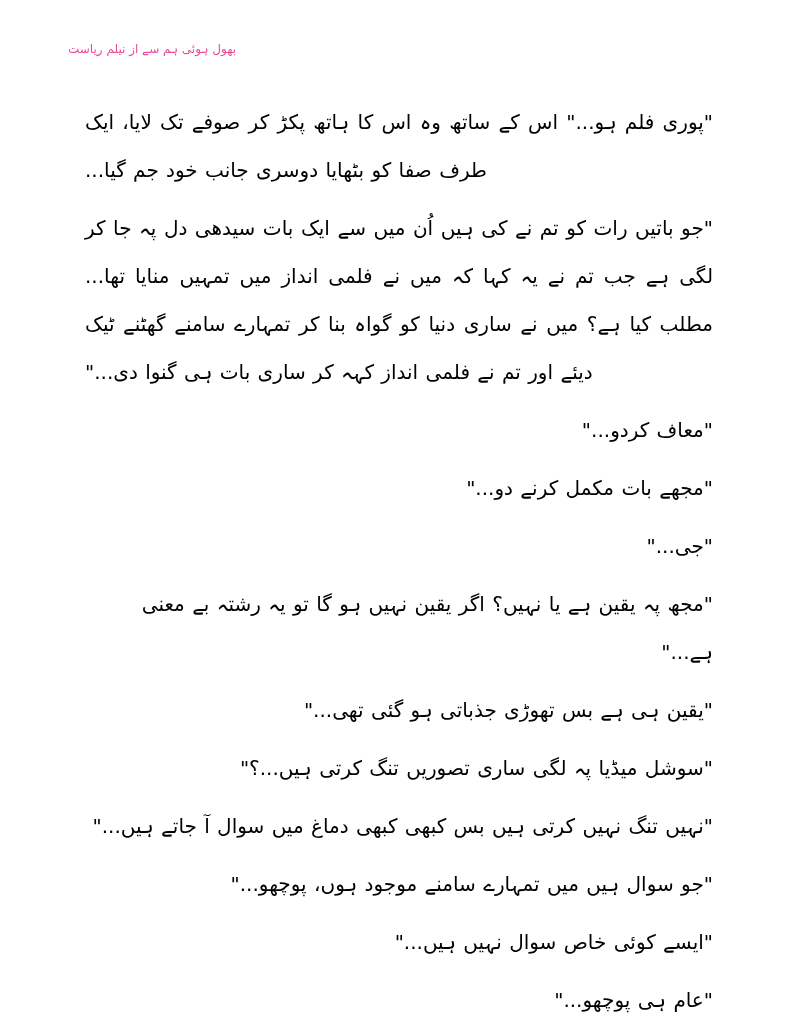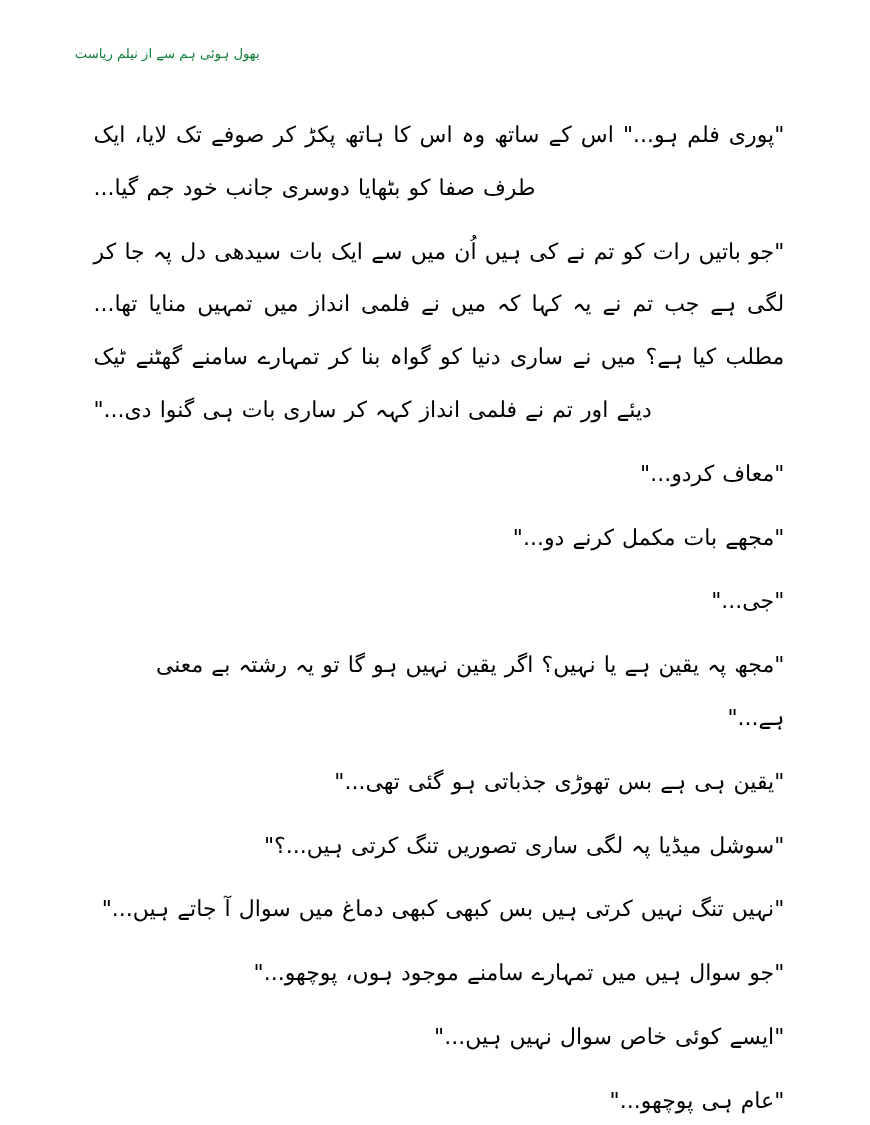--- a/index.html
+++ b/index.html
@@ -15,21 +15,21 @@
   .page {
     position: absolute;
     inset: 0;
     background: #ffffff;
   }
   .running-header {
     position: absolute;
     left: 68px;
     top: 42px;
     font-size: 12px;
-    color: #15803d;
+    color: #ec4899;
     direction: rtl;
     unicode-bidi: plaintext;
     letter-spacing: 0.2px;
   }
   .content {
     position: absolute;
     top: 98px;
     left: 85px;
     width: 628px;
   }

